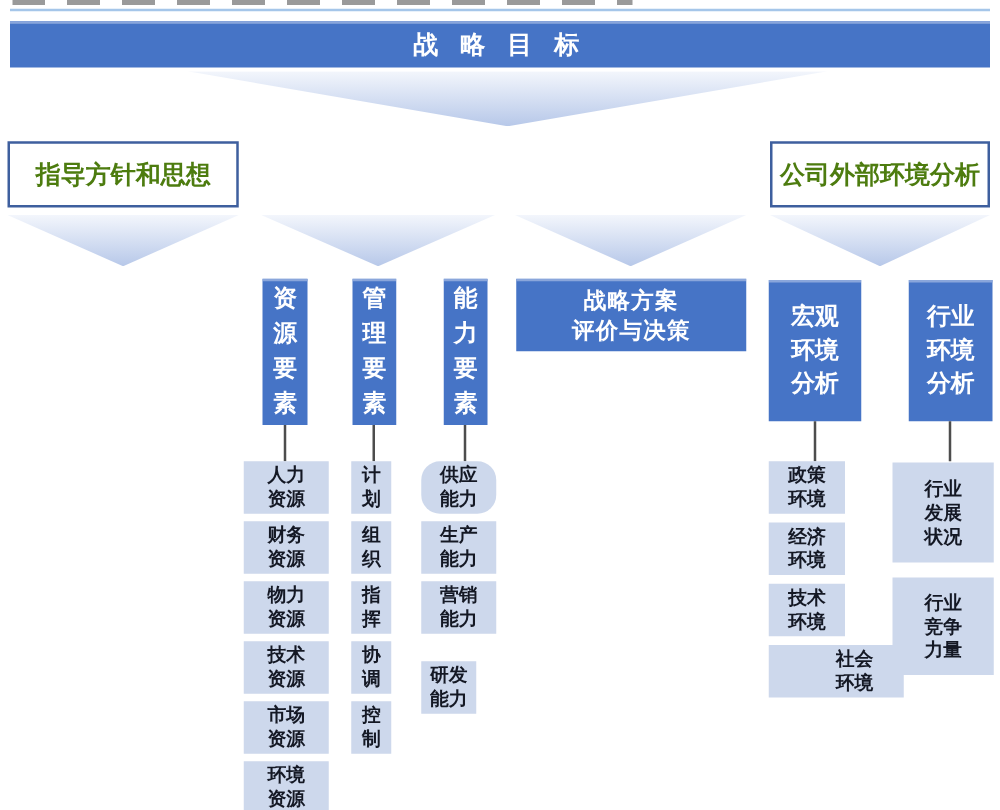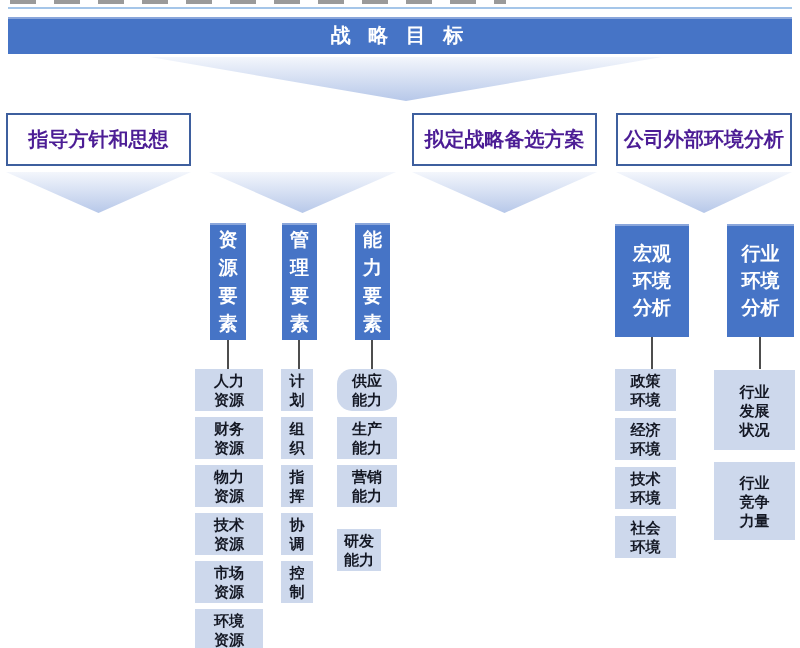--- a/index.html
+++ b/index.html
@@ -2,21 +2,21 @@
 <html><head>
 <meta charset="utf-8">
 <style>
   html,body{margin:0;padding:0;background:#fff;}
   .stage{position:relative;width:800px;height:648px;background:#fff;overflow:hidden;
          font-family:"Liberation Sans",sans-serif;}
   .abs{position:absolute;}
   .blue{background:#4674c6;color:#fff;font-weight:bold;display:flex;align-items:center;
         justify-content:center;text-align:center;white-space:pre-line;
         box-shadow:inset 0 2px 0 #8aa6db;}
-  .wbox{background:#fff;border:2px solid #3e5f9e;color:#4c1d95;font-weight:bold;
+  .wbox{background:#fff;border:2px solid #3e5f9e;color:#4d7c0f;font-weight:bold;
         display:flex;align-items:center;justify-content:center;font-size:20px;
         box-sizing:border-box;text-align:center;}
   .tri{clip-path:polygon(0 0,100% 0,50% 100%);
        background:linear-gradient(180deg,#f3f6fc 0%,#b7c8e9 100%);}
   .item{background:#cdd8ec;color:#141824;font-weight:bold;font-size:15px;line-height:19px;
         display:flex;align-items:center;justify-content:center;text-align:center;
         white-space:pre-line;}
   .line{width:2px;background:#4d4d4d;}
   .crop-strip{background:repeating-linear-gradient(90deg,#9a9a9a 0 26px,transparent 26px 44px);}
   .hairline{background:#a5c6e9;}
@@ -27,40 +27,41 @@
 <div class="stage">
 
   <div class="abs crop-strip" style="left:10px;top:0;width:496px;height:4px;"></div>
   <div class="abs hairline" style="left:8px;top:7px;width:784px;height:2px;"></div>
 
   <div class="abs blue" style="left:8px;top:17px;width:784px;height:37px;font-size:20px;letter-spacing:6px;text-align:right;">战 略 目 标</div>
 
   <div class="abs tri" style="left:150px;top:57px;width:512px;height:44px;"></div>
 
   <div class="abs wbox" style="left:6px;top:113px;width:185px;height:53px;">指导方针和思想</div>
-  <div class="abs wbox" style="left:412px;top:113px;width:185px;height:53px;">拟定战略备选方案</div>
   <div class="abs wbox" style="left:616px;top:113px;width:176px;height:53px;">公司外部环境分析</div>
 
   <div class="abs tri" style="left:6px;top:172px;width:185px;height:41px;"></div>
   <div class="abs tri" style="left:209px;top:172px;width:187px;height:41px;"></div>
   <div class="abs tri" style="left:412px;top:172px;width:185px;height:41px;"></div>
   <div class="abs tri" style="left:616px;top:172px;width:176px;height:41px;"></div>
 
   <div class="abs blue" style="left:210px;top:223px;width:36px;height:117px;font-size:19px;line-height:28px;">资
 源
 要
 素</div>
   <div class="abs blue" style="left:282px;top:223px;width:35px;height:117px;font-size:19px;line-height:28px;">管
 理
 要
 素</div>
   <div class="abs blue" style="left:355px;top:223px;width:35px;height:117px;font-size:19px;line-height:28px;">能
 力
 要
 素</div>
+  <div class="abs blue" style="left:413px;top:223px;width:184px;height:58px;font-size:18px;line-height:24px;letter-spacing:1px;">战略方案
+评价与决策</div>
   <div class="abs blue" style="left:615px;top:224px;width:74px;height:113px;font-size:19px;line-height:27px;">宏观
 环境
 分析</div>
   <div class="abs blue" style="left:727px;top:224px;width:67px;height:113px;font-size:19px;line-height:27px;">行业
 环境
 分析</div>
 
   <div class="abs line" style="left:227px;top:340px;height:29px;"></div>
   <div class="abs line" style="left:298px;top:340px;height:29px;"></div>
   <div class="abs line" style="left:371px;top:340px;height:29px;"></div>
@@ -99,21 +100,21 @@
 能力</div>
   <div class="abs item" style="left:337px;top:513px;width:44px;height:42px;margin-top:16px;">研发
 能力</div>
 
   <div class="abs item" style="left:615px;top:369px;width:61px;height:42px;">政策
 环境</div>
   <div class="abs item" style="left:615px;top:418px;width:61px;height:42px;">经济
 环境</div>
   <div class="abs item" style="left:615px;top:467px;width:61px;height:42px;">技术
 环境</div>
-  <div class="abs item" style="left:615px;top:516px;width:61px;height:42px;">社会
+  <div class="abs item" style="left:615px;top:516px;width:79px;height:42px;padding-left:29px;">社会
 环境</div>
 
   <div class="abs item" style="left:714px;top:370px;width:81px;height:80px;">行业
 发展
 状况</div>
   <div class="abs item" style="left:714px;top:462px;width:81px;height:78px;">行业
 竞争
 力量</div>
 
 </div>

